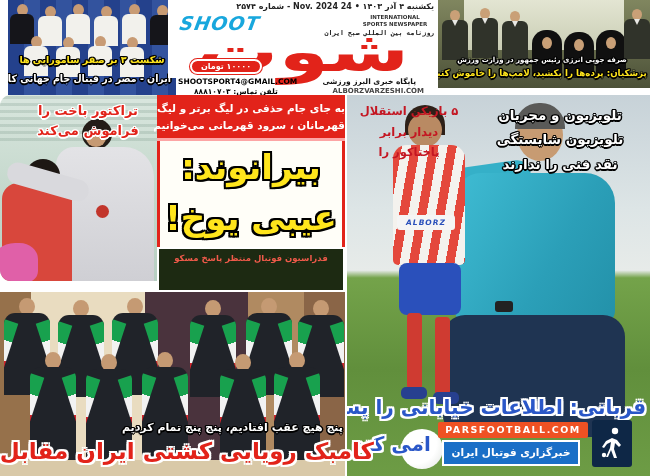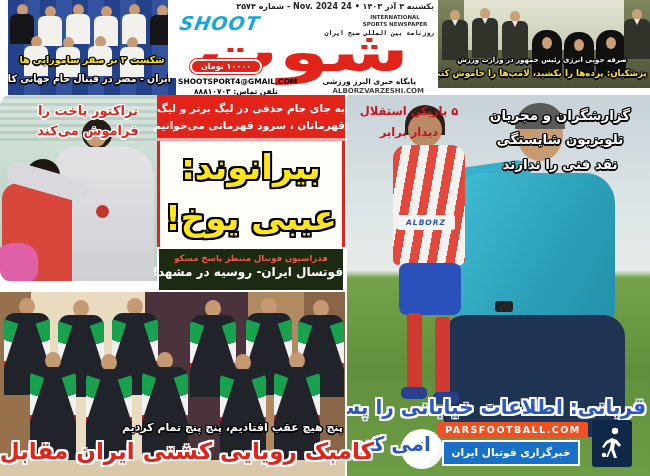--- a/index.html
+++ b/index.html
@@ -238,21 +238,20 @@
     <div class="rb-line">قهرمانان ، سرود قهرمانی می‌خوانیم</div>
   </div>
 
   <div id="headline-box" class="abs">
     <div class="hb-line olb2">بیرانوند:</div>
     <div class="hb-line olb2">عیبی یوخ!</div>
   </div>
 
   <div id="futsal-banner" class="abs">
     <div id="futsal-kicker" class="b rtl ctr nw">فدراسیون فوتبال منتظر پاسخ مسکو</div>
-    <div id="futsal-headline" class="b rtl ctr nw">فوتسال ایران- روسیه در مشهد!</div>
   </div>
 
   <div id="big-photo" class="abs">
 
     <div class="bp" style="left:60px;top:72px;width:124px;height:26px;background:#35b0c8;border-radius:14px;transform:rotate(-8deg)"></div>
     <div class="bp" style="left:108px;top:78px;width:160px;height:150px;background:linear-gradient(120deg,#3fbcd3,#2b9fb8 60%,#2391a9);border-radius:26px 30px 12px 12px"></div>
     <div class="bp" style="left:170px;top:14px;width:46px;height:52px;border-radius:50%;background:#c79b72"></div>
     <div class="bp" style="left:168px;top:8px;width:50px;height:26px;border-radius:24px 24px 0 0;background:#5a5a58"></div>
     <div class="bp" style="left:96px;top:220px;width:182px;height:122px;background:#1f3452;border-radius:22px"></div>
     <div class="bp" style="left:148px;top:206px;width:18px;height:11px;background:#222;border-radius:3px"></div>
@@ -264,23 +263,24 @@
     <div class="bp" style="left:52px;top:168px;width:62px;height:52px;background:#2a50bb;border-radius:8px"></div>
     <div class="bp" style="left:60px;top:218px;width:15px;height:76px;background:#cf3b31;border-radius:4px"></div>
     <div class="bp" style="left:88px;top:222px;width:15px;height:78px;background:#cf3b31;border-radius:4px"></div>
     <div class="bp" style="left:54px;top:292px;width:26px;height:12px;background:#27408f;border-radius:5px"></div>
     <div class="bp" style="left:86px;top:297px;width:26px;height:12px;background:#27408f;border-radius:5px"></div>
     <div class="ball" style="left:54px;top:334px;width:42px;height:40px"></div>
 
     <div id="esteghlal-block" class="abs b rtl ctr">
       <div class="nw">۵ بازیکن استقلال</div>
       <div class="nw">دیدار برابر</div>
+      <div class="nw">پاختاکور را</div>
     </div>
     <div id="tv-block" class="abs b rtl ctr olb">
-      <div class="nw">گزارشگران و مجریان</div>
+      <div class="nw">تلویزیون و مجریان</div>
       <div class="nw">تلویزیون شایستگی</div>
       <div class="nw">نقد فنی را ندارند</div>
     </div>
     <div id="ghorbani-line1" class="abs b rtl nw olw2">قربانی: اطلاعات خیابانی را پسر</div>
     <div id="ghorbani-line2" class="abs b rtl nw olw2">امی کند</div>
 
     <div id="watermark" class="abs">
       <div id="wm-orange" class="nw">PARSFOOTBALL.COM</div>
       <div id="wm-blue" class="nw">خبرگزاری فوتبال ایران</div>
       <div id="wm-navy">

